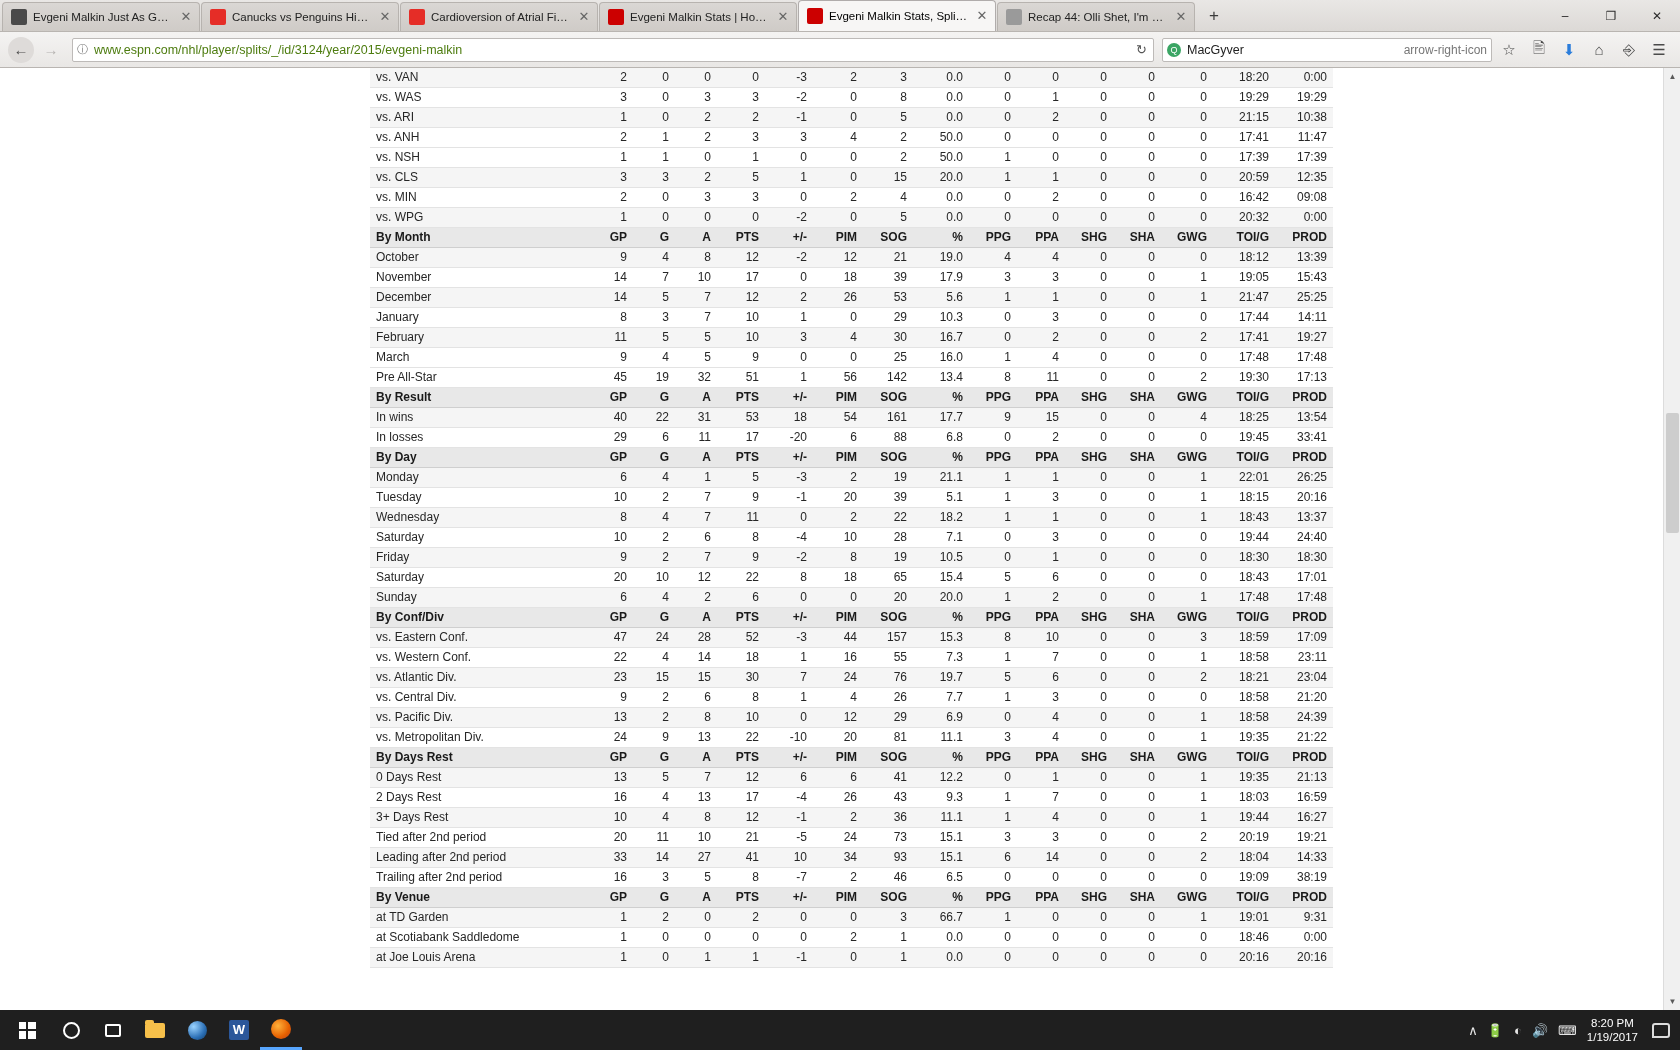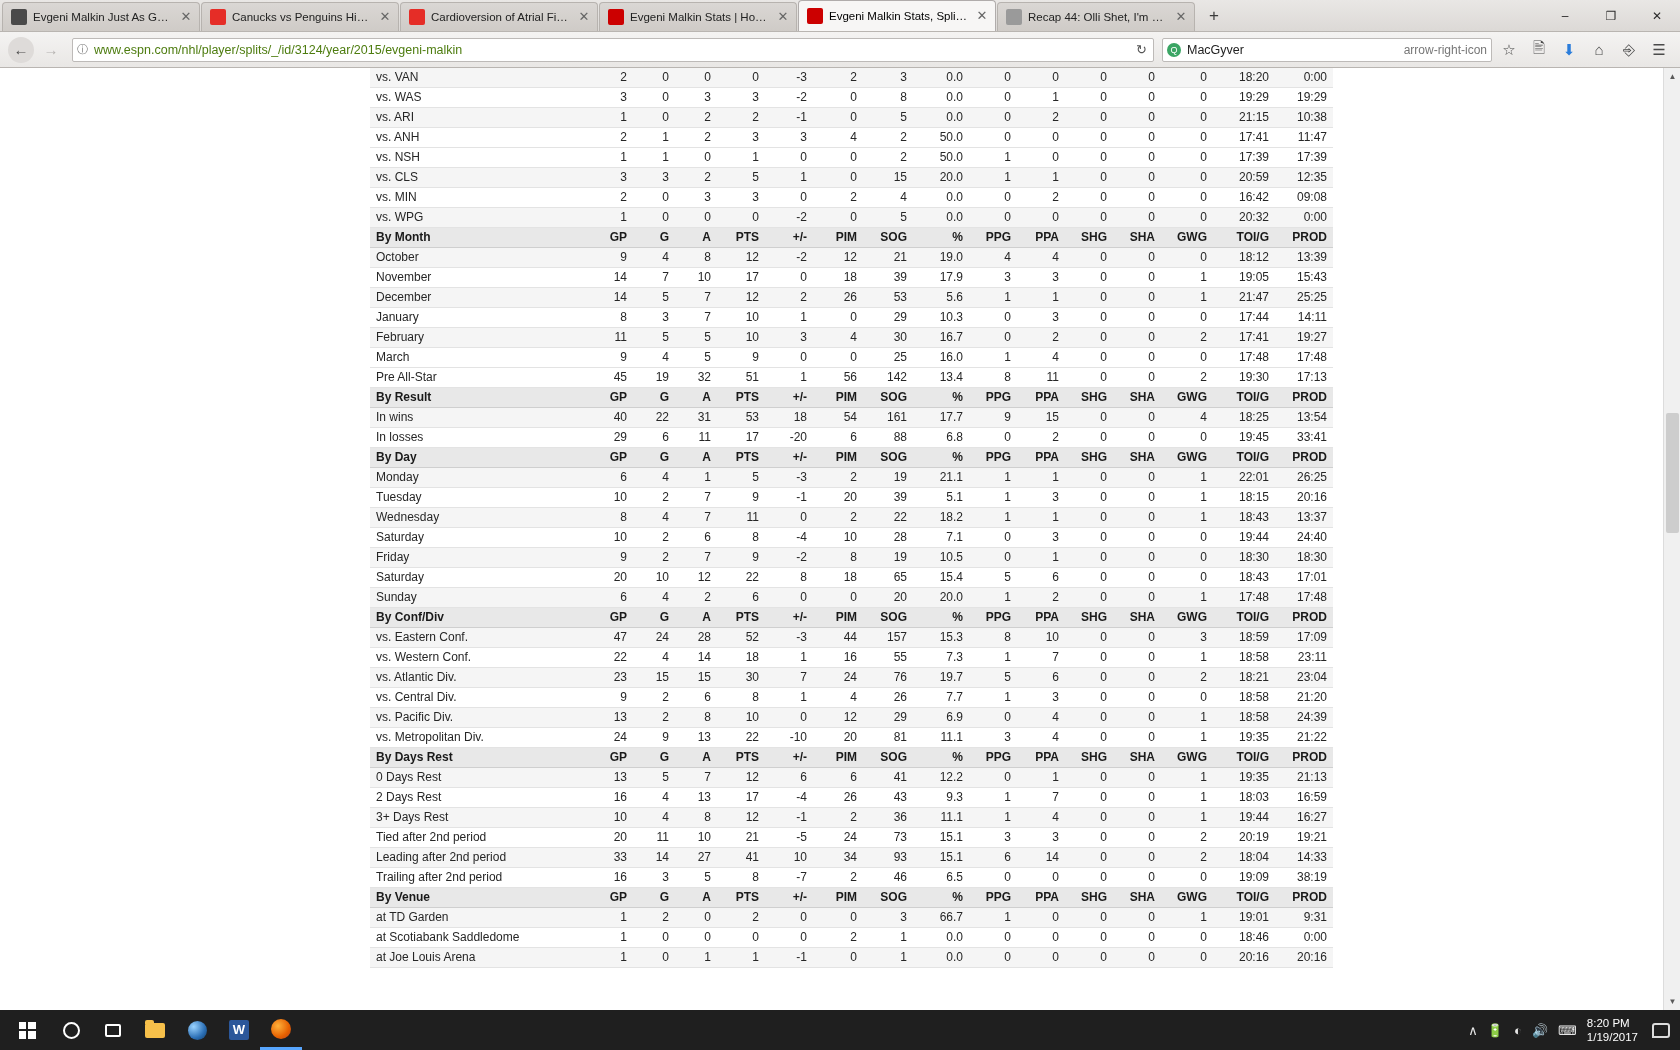--- a/index.html
+++ b/index.html
@@ -236,21 +236,21 @@
   .tb-word { width: 20px; height: 20px; background: #2b579a; color: #fff; font-weight: bold; font-size: 13px; line-height: 20px; text-align: center; border-radius: 2px; }
   .tb-fox { width: 20px; height: 20px; border-radius: 50%; background: radial-gradient(circle at 35% 35%, #ffb13b, #e66000 60%, #b4401f); }
   .tb-active { border-bottom: 3px solid #58a6ff; }
   .tray {
     margin-left: auto;
     display: flex; align-items: center; gap: 10px;
     padding-right: 6px;
     font-size: 11px;
   }
   .tray .ticon { font-size: 13px; color: #e6e6e6; }
-  .clock { text-align: left; line-height: 14px; font-size: 11.5px; padding-right: 4px; }
+  .clock { text-align: center; line-height: 14px; font-size: 11.5px; padding-right: 4px; }
   .notif { width: 18px; height: 15px; border: 2px solid #dcdcdc; border-radius: 3px 3px 3px 0; }
 </style>
 </head>
 <body>
 
 <div class="browser">
 
   <div class="tabstrip">
     <div class="tab">
       <span class="favicon" style="background:#4a4a4a"></span>

